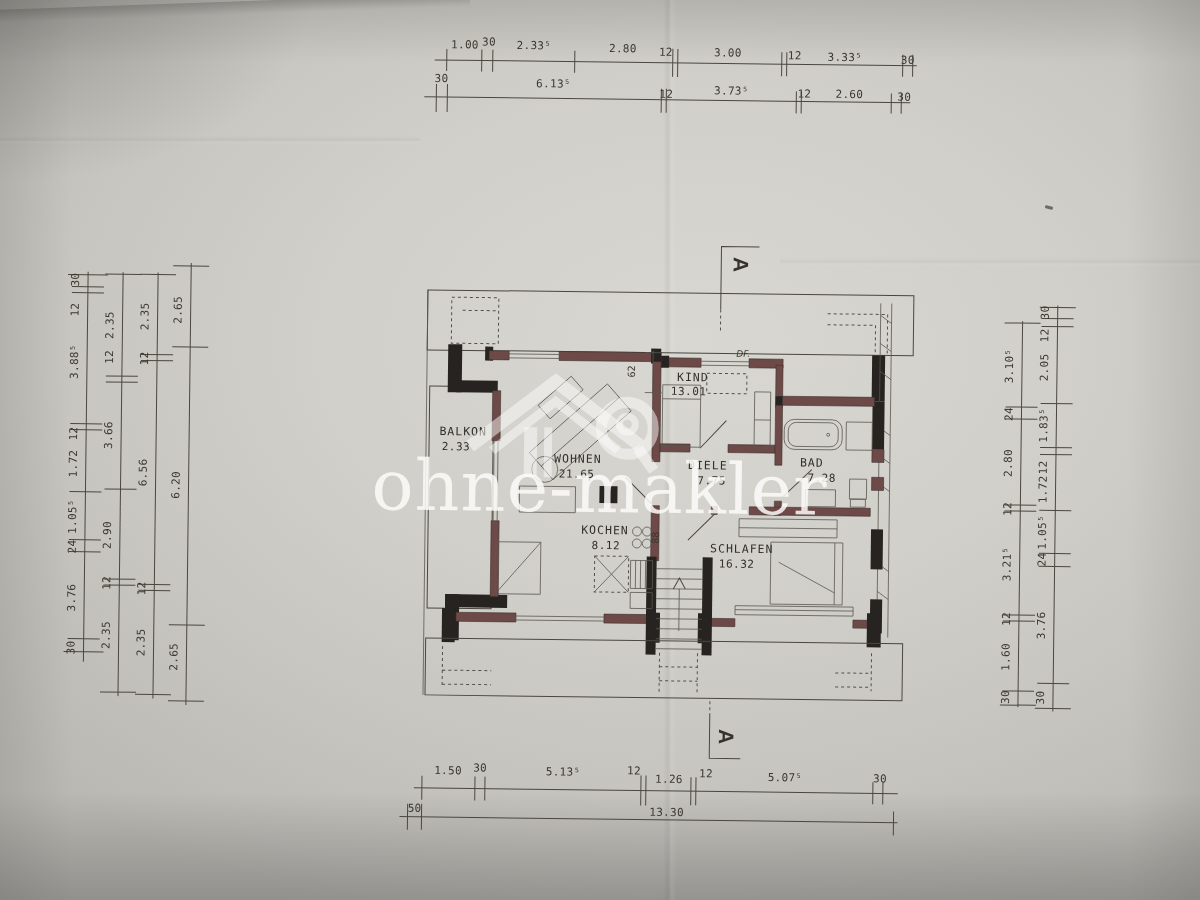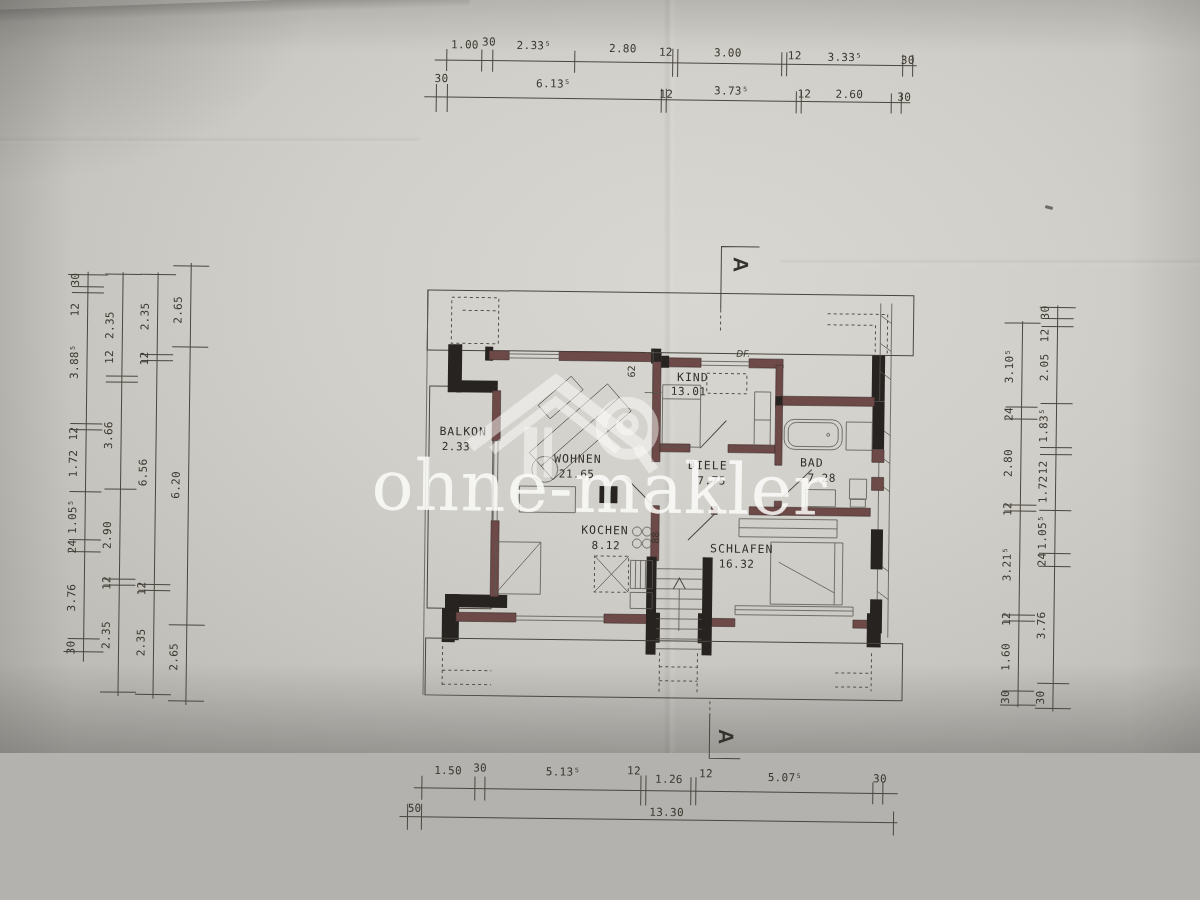--- a/index.html
+++ b/index.html
@@ -1,17 +1,17 @@
 <!DOCTYPE html>
 <html><head>
 <meta charset="utf-8">
 <style>
   html,body{margin:0;padding:0;}
   body{width:1200px;height:900px;overflow:hidden;background:#b3b2ae;font-family:"DejaVu Sans",sans-serif;}
-  .photo{position:relative;width:1200px;height:753px;
+  .photo{position:relative;width:1200px;height:900px;
     background:radial-gradient(ellipse 920px 620px at 58% 38%, #d9d7d2 0%, #d1cfca 42%, #c7c5c0 70%, #b9b8b3 100%);}
   .vignette{position:absolute;inset:0;pointer-events:none;
     background:linear-gradient(180deg, rgba(85,83,79,.20) 0%, rgba(85,83,79,0) 7%, rgba(85,83,79,0) 88%, rgba(55,53,50,.30) 100%),
                linear-gradient(90deg, rgba(80,78,74,.14) 0%, rgba(80,78,74,0) 6%, rgba(80,78,74,0) 94%, rgba(80,78,74,.12) 100%);}
   .corner-tl{position:absolute;left:0;top:0;width:340px;height:200px;pointer-events:none;
     background:radial-gradient(ellipse at 0% 0%, rgba(60,58,54,.28) 0%, rgba(60,58,54,0) 65%);}
   .paper-edge{position:absolute;left:-30px;top:2px;width:500px;height:16px;transform:rotate(-2deg);pointer-events:none;
     background:linear-gradient(180deg, rgba(70,68,64,.30), rgba(70,68,64,0) 80%);}
   .crease-v{position:absolute;left:663px;top:0;width:14px;height:100%;pointer-events:none;
     background:linear-gradient(90deg, rgba(0,0,0,0) 0%, rgba(0,0,0,.05) 35%, rgba(255,255,255,.08) 62%, rgba(0,0,0,0) 100%);}

